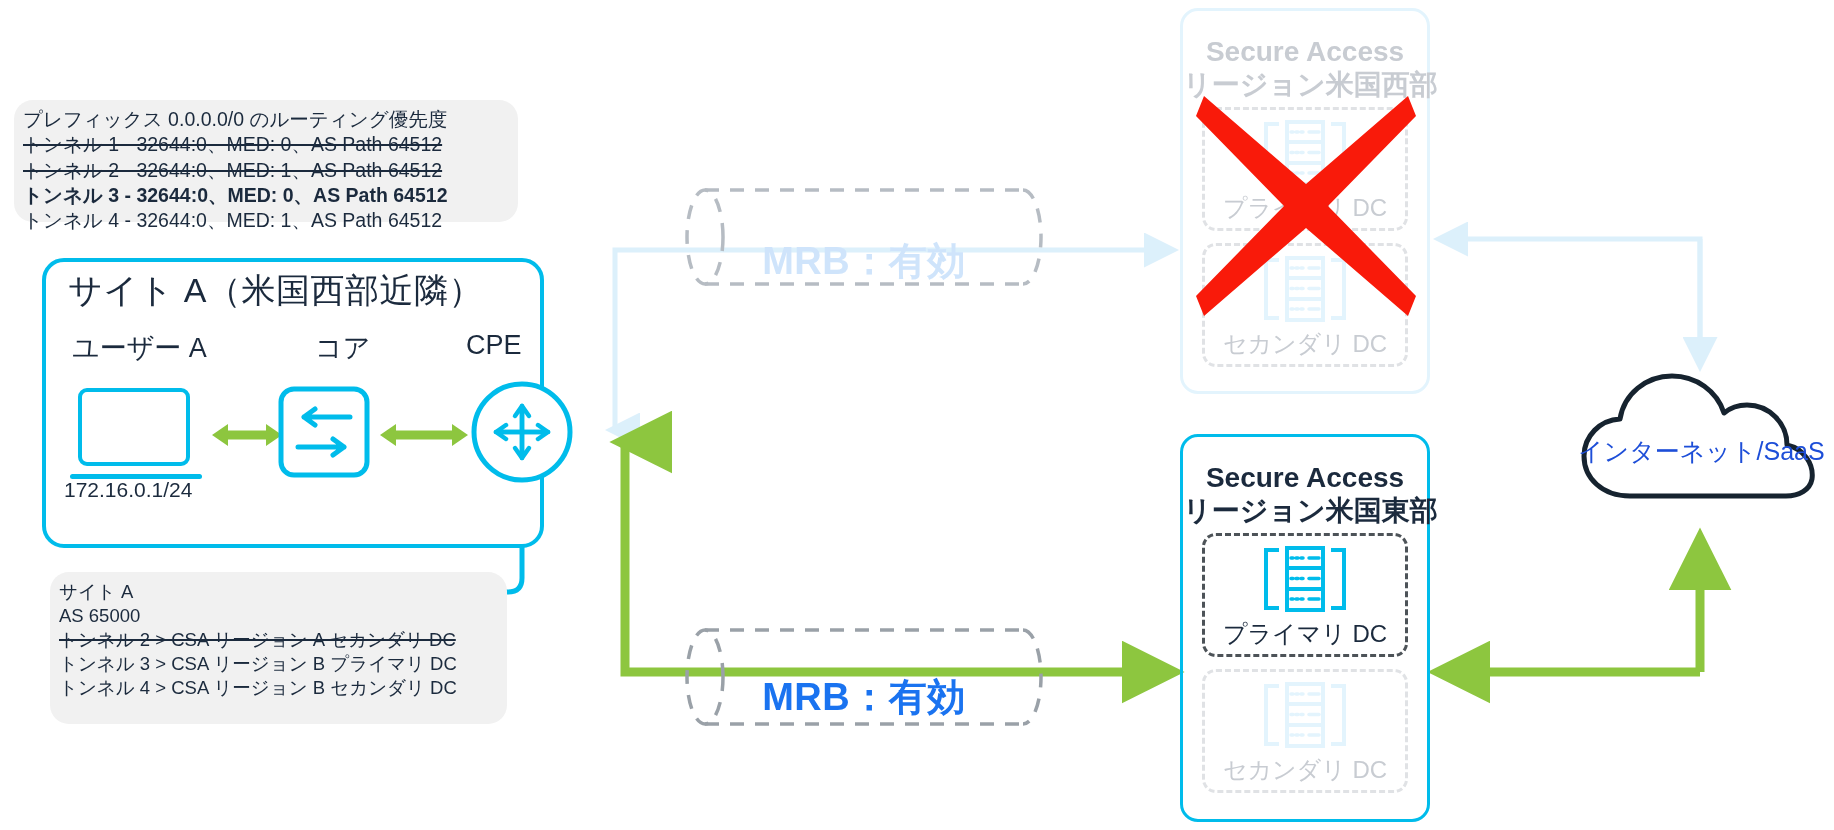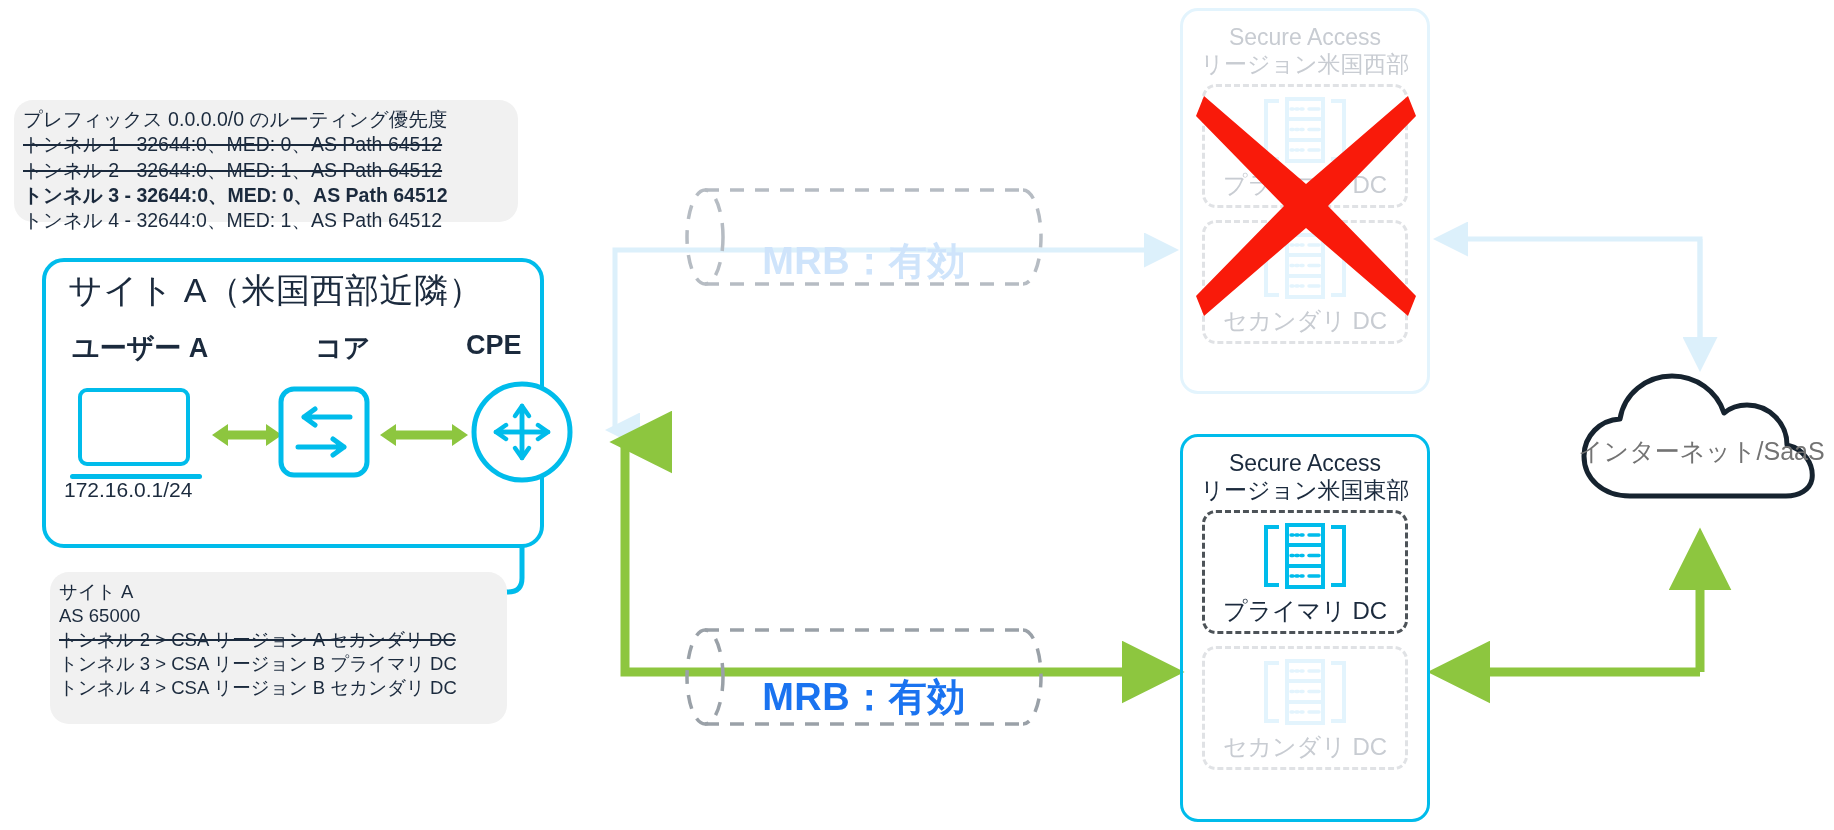--- a/index.html
+++ b/index.html
@@ -56,21 +56,21 @@
     border: 4px solid #00bceb;
     border-radius: 22px;
     box-sizing: border-box;
     background: #fff;
   }
   #site-a-title {
     left: 68px; top: 268px;
     font-size: 34px;
     letter-spacing: 0.5px;
   }
-  .sublabel { font-size: 27px; font-weight: bold; }
+  .sublabel { font-size: 27px; }
   #lbl-user { left: 72px; top: 330px; }
   #lbl-core { left: 315px; top: 330px; }
   #lbl-cpe  { left: 466px; top: 330px; }
   #ip-label {
     left: 64px; top: 478px;
     font-size: 21px;
   }
 
   
   #laptop { left: 78px; top: 388px; width: 125px; height: 100px; }
@@ -126,24 +126,24 @@
     left: 1180px; top: 8px;
     height: 386px;
     border: 3px solid #e3f4fd;
   }
   #region-east {
     left: 1180px; top: 434px;
     height: 388px;
     border: 3px solid #00bceb;
   }
   .region-title {
-    font-size: 23px;
+    font-size: 28px;
     line-height: 1.18;
-    padding-top: 13px;
-    font-weight: normal;
+    padding-top: 24px;
+    font-weight: bold;
     white-space: nowrap;
   }
   #region-west .region-title { color: #c8ccd2; }
   #region-east .region-title { color: #1b2a3d; }
 
   .dc {
     position: relative;
     width: 206px;
     height: 124px;
     margin: 0 auto;
@@ -164,21 +164,21 @@
   
   #red-x { left: 1196px; top: 96px; width: 220px; height: 220px; }
 
   
   #cloud { left: 1578px; top: 368px; width: 240px; height: 135px; }
   #cloud-label {
     left: 1578px; top: 435px;
     width: 240px;
     text-align: center;
     font-size: 25px;
-    color: #737373;
+    color: #1d4ed8;
     white-space: nowrap;
   }
 
   
   #connectors {
     left: 0; top: 0;
     width: 1834px; height: 830px;
     pointer-events: none;
   }
 </style>

